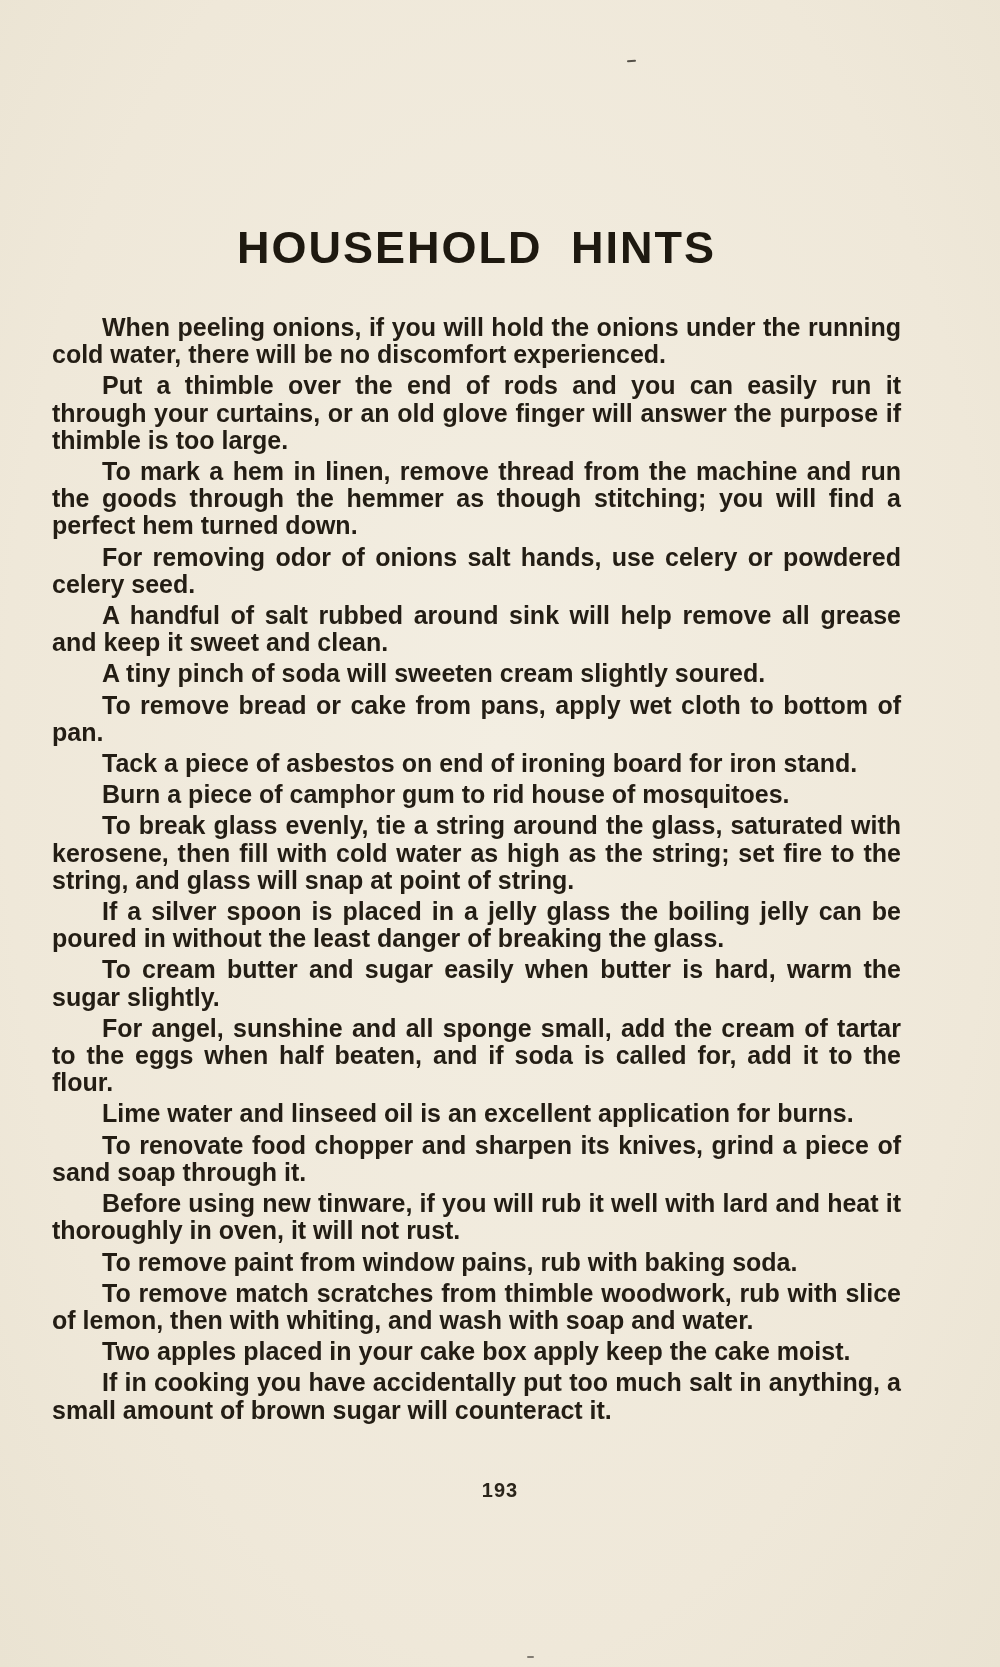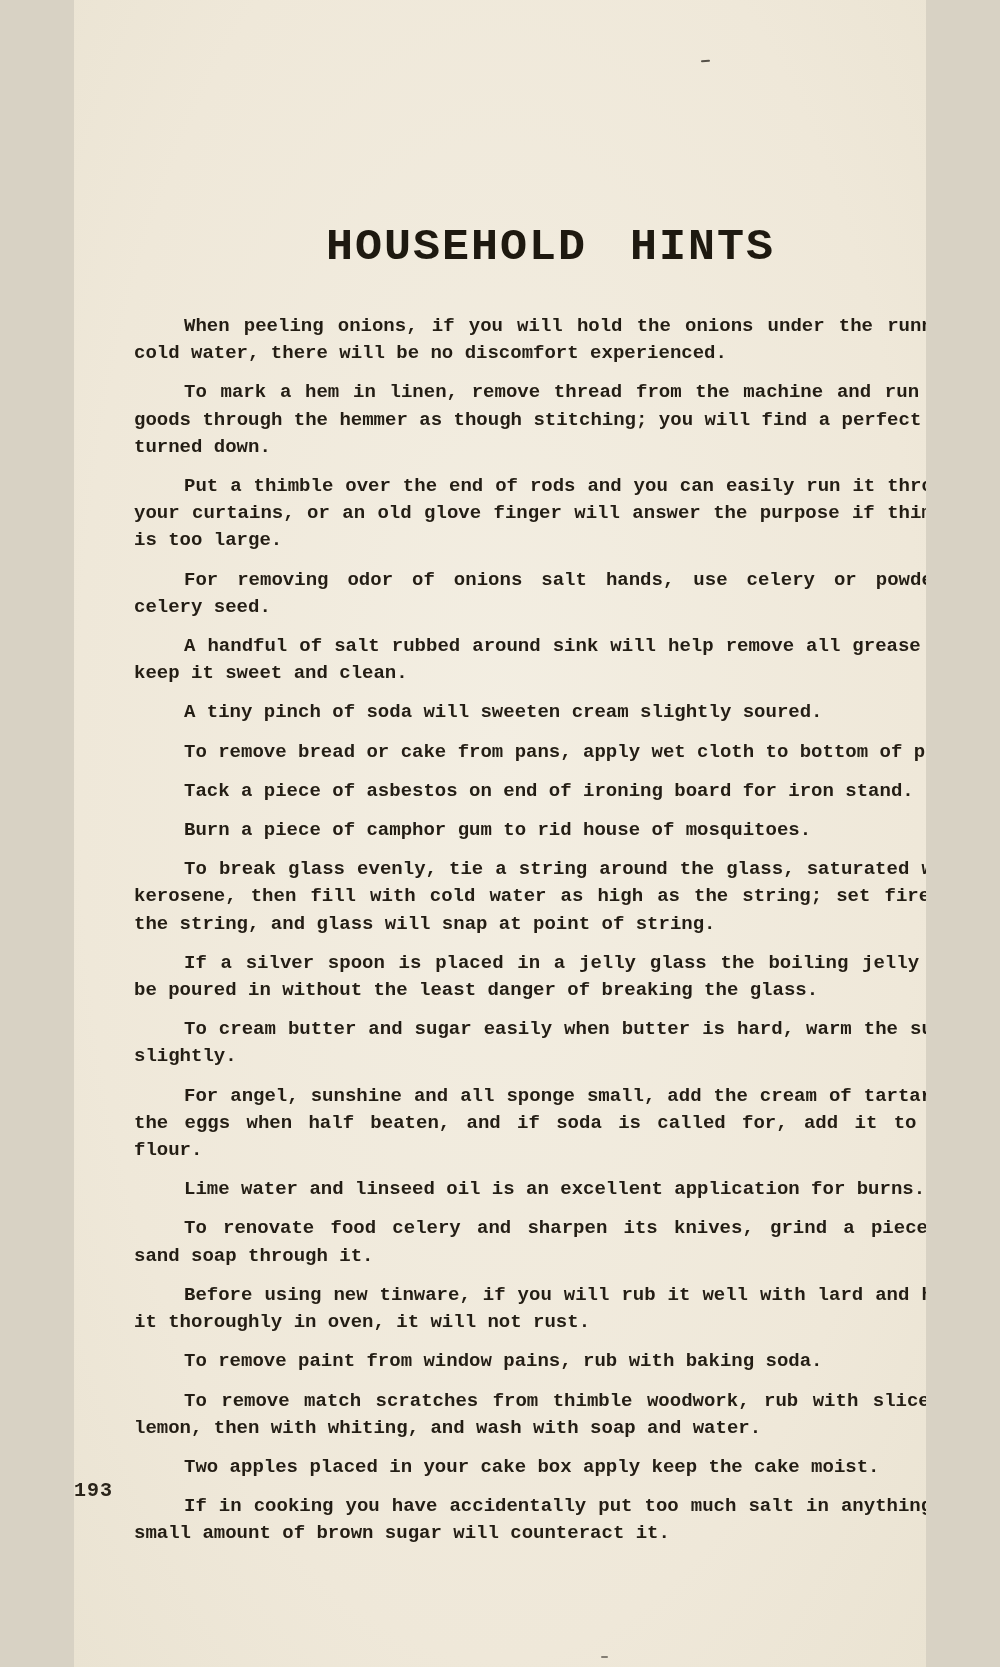--- a/index.html
+++ b/index.html
@@ -2,58 +2,59 @@
 <html><head>
 <meta charset="utf-8">
 <style>
   html, body {
     margin: 0;
     padding: 0;
     background: #d8d2c4;
   }
   .page {
     position: relative;
-    width: 852px;
+    width: 1000px;
     height: 1667px;
     margin: 0 auto;
     background: #f1ebde;
     background-image: radial-gradient(ellipse at 50% 45%, #f3eee2 0%, #efe8d9 70%, #eae3d2 100%);
-    font-family: Liberation Mono, monospace;
+    font-family: Liberation Sans, sans-serif;
     color: #221c13;
     overflow: hidden;
   }
   .content {
     position: absolute;
     left: 48px;
     top: 222px;
     width: 857px;
   }
   .title {
     margin: 0 0 40px 0;
     text-align: center;
     font-size: 45px;
     font-weight: bold;
     letter-spacing: 2px;
     word-spacing: 14px;
     color: #1e1910;
   }
   .body-text p {
-    margin: 12px;
+    margin: 4px;
     text-indent: 50px;
     text-align: justify;
-    font-size: 19px;
+    font-size: 25px;
     line-height: 27.2px;
     font-weight: bold;
     color: #231d14;
   }
   .page-number {
     position: absolute;
     top: 1479px;
     left: 0;
     width: 100%;
+    text-align: center;
     font-size: 20px;
     font-weight: bold;
     letter-spacing: 1px;
     color: #2a241a;
   }
   .scan-mark {
     position: absolute;
     background: #555048;
     border-radius: 1px;
   }
@@ -77,34 +78,34 @@
 
 <div class="page">
 
   <span class="scan-mark scan-mark-top"></span>
 
   <div class="content">
     <h1 class="title">HOUSEHOLD HINTS</h1>
 
     <div class="body-text">
       <p>When peeling onions, if you will hold the onions under the running cold water, there will be no discomfort experienced.</p>
+      <p>Put a thimble over the end of rods and you can easily run it through your curtains, or an old glove finger will answer the purpose if thimble is too large.</p>
       <p>To mark a hem in linen, remove thread from the machine and run the goods through the hemmer as though stitching; you will find a perfect hem turned down.</p>
-      <p>Put a thimble over the end of rods and you can easily run it through your curtains, or an old glove finger will answer the purpose if thimble is too large.</p>
       <p>For removing odor of onions salt hands, use celery or powdered celery seed.</p>
       <p>A handful of salt rubbed around sink will help remove all grease and keep it sweet and clean.</p>
       <p>A tiny pinch of soda will sweeten cream slightly soured.</p>
       <p>To remove bread or cake from pans, apply wet cloth to bottom of pan.</p>
       <p>Tack a piece of asbestos on end of ironing board for iron stand.</p>
       <p>Burn a piece of camphor gum to rid house of mosquitoes.</p>
       <p>To break glass evenly, tie a string around the glass, saturated with kerosene, then fill with cold water as high as the string; set fire to the string, and glass will snap at point of string.</p>
       <p>If a silver spoon is placed in a jelly glass the boiling jelly can be poured in without the least danger of breaking the glass.</p>
       <p>To cream butter and sugar easily when butter is hard, warm the sugar slightly.</p>
       <p>For angel, sunshine and all sponge small, add the cream of tartar to the eggs when half beaten, and if soda is called for, add it to the flour.</p>
       <p>Lime water and linseed oil is an excellent application for burns.</p>
-      <p>To renovate food celery and sharpen its knives, grind a piece of sand soap through it.</p>
+      <p>To renovate food chopper and sharpen its knives, grind a piece of sand soap through it.</p>
       <p>Before using new tinware, if you will rub it well with lard and heat it thoroughly in oven, it will not rust.</p>
       <p>To remove paint from window pains, rub with baking soda.</p>
       <p>To remove match scratches from thimble woodwork, rub with slice of lemon, then with whiting, and wash with soap and water.</p>
       <p>Two apples placed in your cake box apply keep the cake moist.</p>
       <p>If in cooking you have accidentally put too much salt in anything, a small amount of brown sugar will counteract it.</p>
     </div>
   </div>
 
   <div class="page-number">193</div>
 

